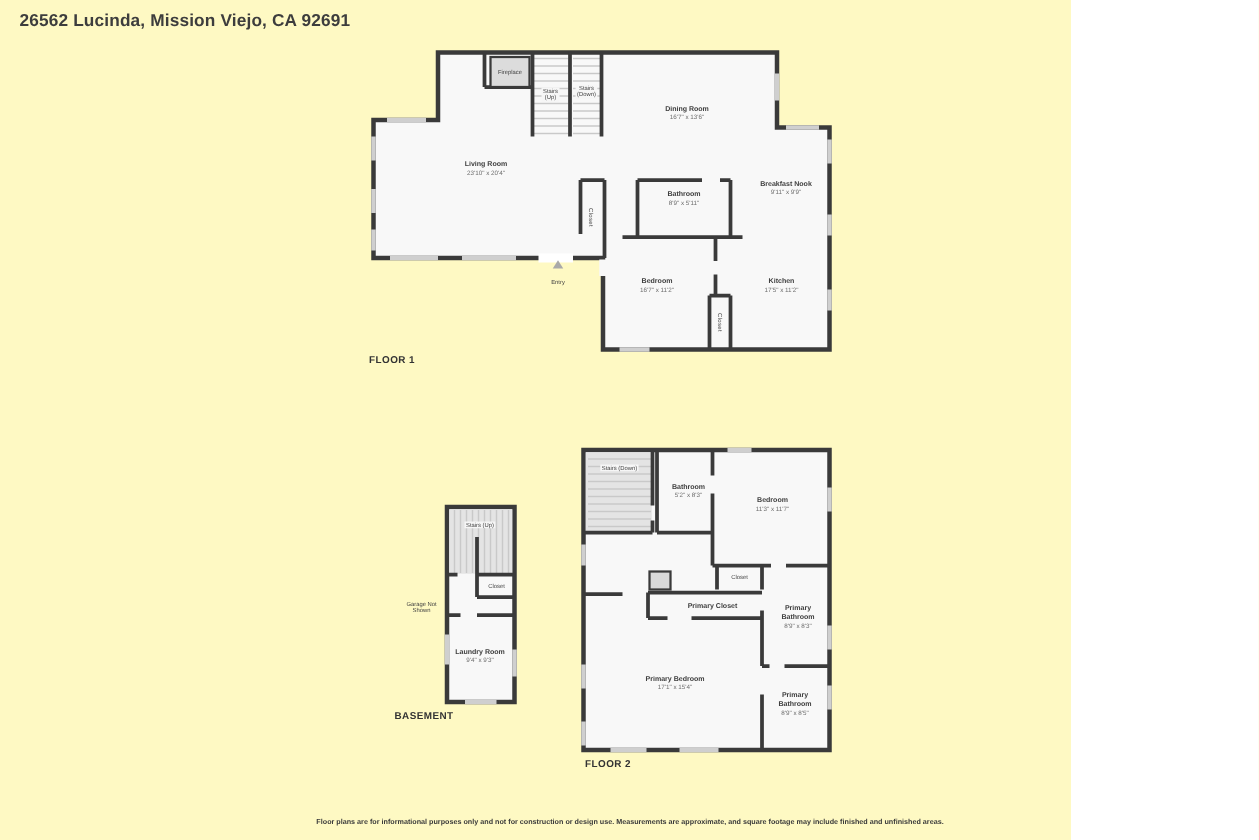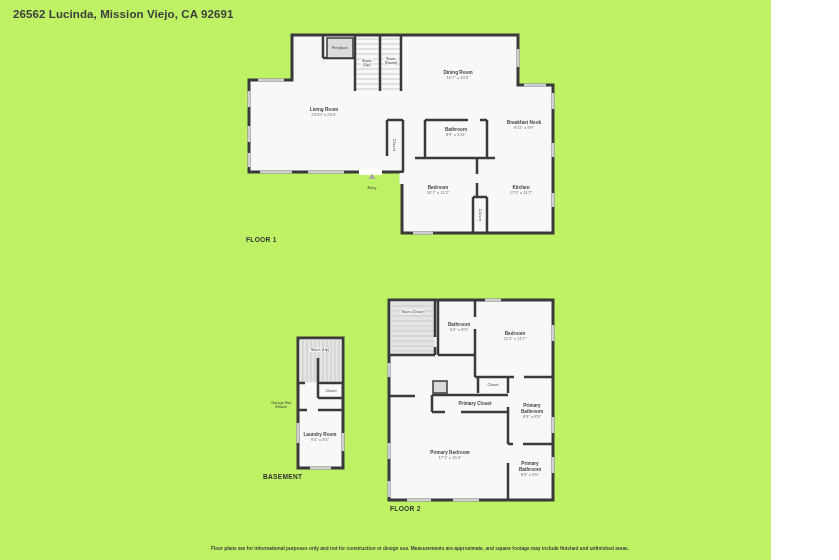--- a/index.html
+++ b/index.html
@@ -1,16 +1,16 @@
 <!DOCTYPE html>
 <html><head>
 <meta charset="utf-8">
 <style>
   html,body{margin:0;padding:0;background:#fff;}
-  #page{position:relative;width:771px;height:560px;background:#bef264;overflow:hidden;
+  #page{position:relative;width:714px;height:560px;background:#fef9c3;overflow:hidden;
         font-family:"Liberation Sans", sans-serif;color:#3e3e3e;}
   .abs{position:absolute;}
   
   .anchor{position:absolute;transform:translate(-50%,-50%) scale(0.5);white-space:nowrap;text-align:center;}
   
   .tl{position:absolute;transform:scale(0.5);transform-origin:0 0;white-space:nowrap;}
   .rn{font-size:9.4px;font-weight:bold;color:#3e3e3e;line-height:1.3;}
   .rd{font-size:8.4px;color:#6f6f6f;line-height:1.2;}
   .wrap{white-space:normal;width:46px;margin:0 auto;}
   .tiny{font-size:7.8px;color:#3e3e3e;line-height:1.2;}

